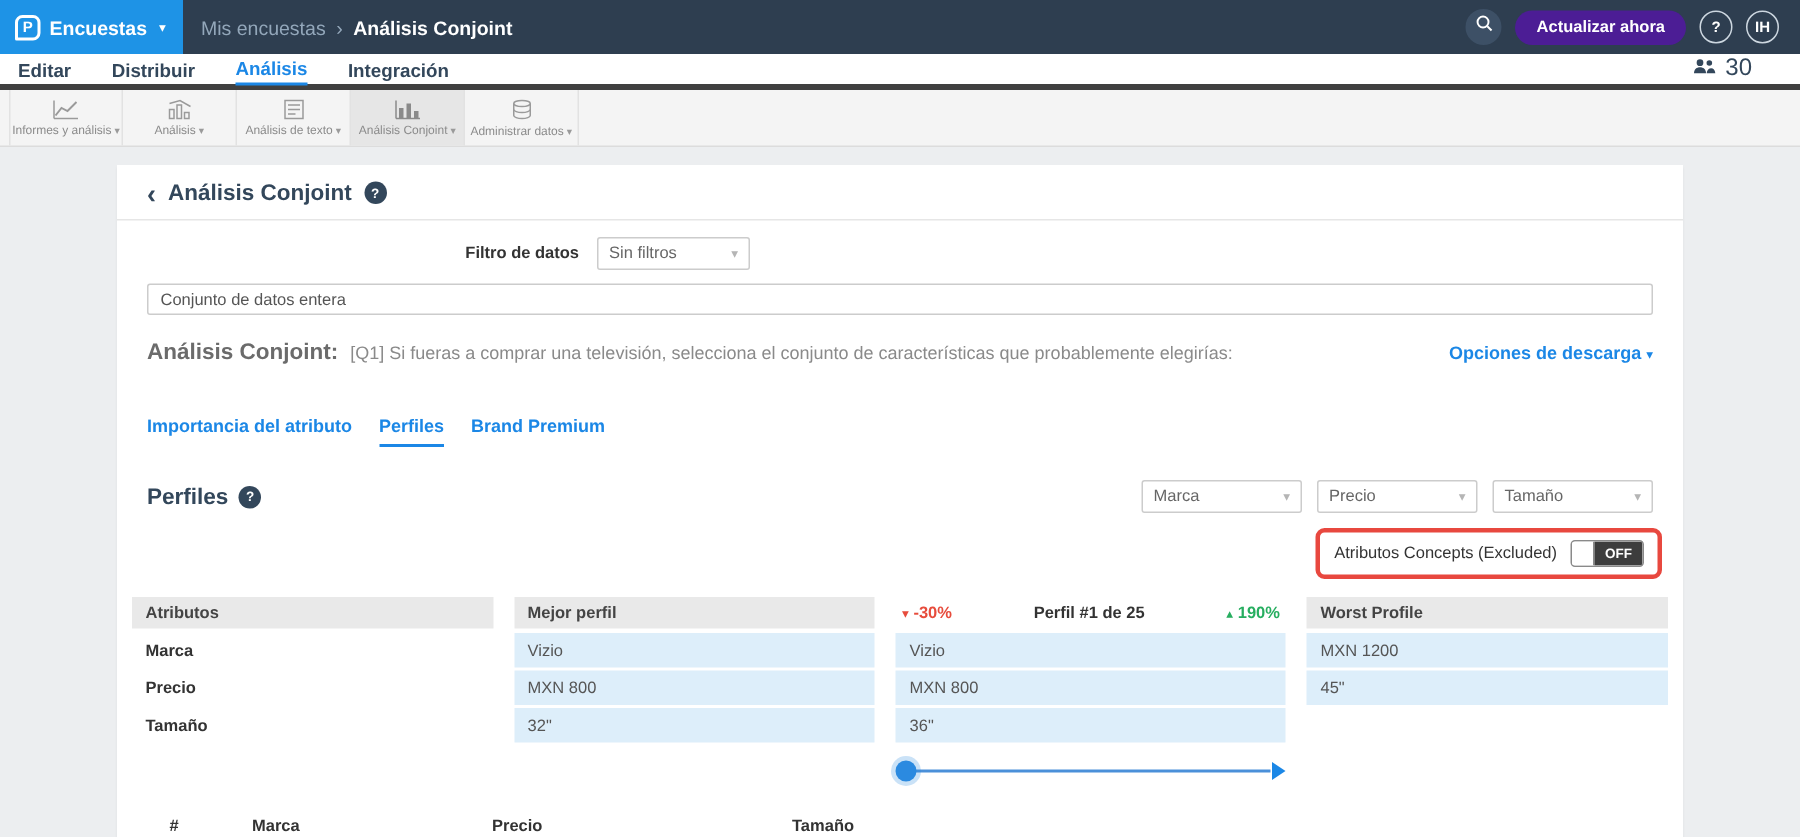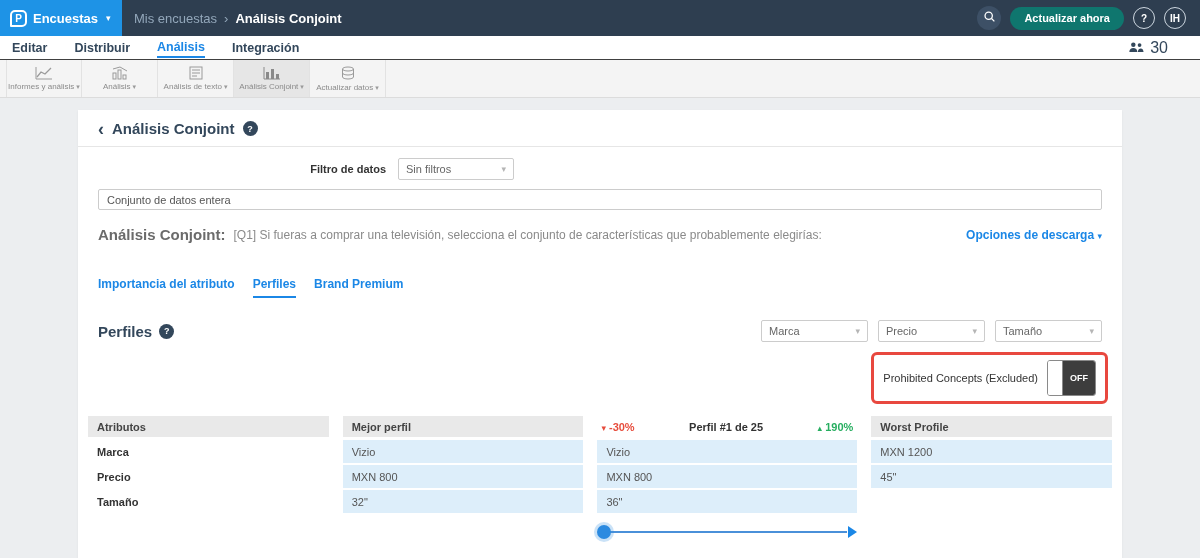--- a/index.html
+++ b/index.html
@@ -30,34 +30,34 @@
   .breadcrumb { display: flex; align-items: center; gap: 7px; margin-left: 12px; font-size: 13px; }
   .crumb-parent { color: #93a7ba; }
   .crumb-sep { color: #93a7ba; font-size: 13px; }
   .crumb-current { color: #fff; font-weight: bold; }
   .topbar-right { margin-left: auto; display: flex; align-items: center; gap: 9px; padding-right: 14px; }
   .search-btn {
     width: 24px; height: 24px; border-radius: 50%; background: #3d5066;
     display: flex; align-items: center; justify-content: center;
   }
   .update-btn {
-    background: #0f766e; color: #fff; border: none; border-radius: 12px;
+    background: #4c1d95; color: #fff; border: none; border-radius: 12px;
     height: 23px; padding: 0 14px; font-size: 11px; font-weight: bold;
     font-family: inherit;
   }
   .help-circle, .avatar-circle {
     width: 22px; height: 22px; border-radius: 50%; border: 1.5px solid #cdd7e0;
     display: flex; align-items: center; justify-content: center;
     font-size: 10px; font-weight: bold; color: #fff;
   }
 
   
   .mainnav {
     height: 24px; background: #fff; display: flex; align-items: center;
-    padding-left: 12px; gap: 27px; border-bottom: 1px solid #404040;
+    padding-left: 12px; gap: 27px; border-bottom: 4px solid #404040;
   }
   .mainnav .nav-item { font-size: 12.5px; font-weight: bold; color: #33475b; padding: 3px 0 2px; }
   .mainnav .nav-item.active { color: #1b87e6; border-bottom: 2px solid #1b87e6; }
   .nav-right { margin-left: auto; display: flex; align-items: center; gap: 6px; margin-right: 32px; }
   .nav-count { font-size: 16px; color: #33475b; }
 
   
   .toolbar {
     height: 38px; background: #f4f4f4; border-bottom: 1px solid #dcdcdc;
     display: flex; align-items: stretch; padding-left: 6px;
@@ -90,21 +90,21 @@
     justify-content: center;
   }
 
   .filter-row { display: flex; align-items: center; margin: 11px 20px 0; }
   .filter-label { width: 300px; text-align: right; font-size: 11px; font-weight: bold; color: #333; padding-right: 12px; }
   .select-box {
     border: 1px solid #ccc; border-radius: 2px; height: 22px; display: inline-flex;
     align-items: center; justify-content: space-between; padding: 0 7px;
     font-size: 11px; color: #666; background: #fff;
   }
-  .filter-select { width: 116px; }
+  .filter-select { width: 102px; }
   .select-caret { color: #b5b5b5; font-size: 9px; margin-left: 8px; }
 
   .dataset-input {
     margin: 9px 20px 0; border: 1px solid #ccc; border-radius: 2px; height: 21px;
     display: flex; align-items: center; padding: 0 8px; font-size: 11px; color: #555;
   }
 
   .question-row { display: flex; align-items: flex-start; margin: 16px 20px 0; }
   .section-label { font-size: 15px; font-weight: bold; color: #6b6b6b; flex: 0 0 auto; }
   .question-text { font-size: 12px; color: #8a8a8a; margin-left: 8px; margin-top: 2px; flex: 1 1 auto; }
@@ -120,21 +120,21 @@
   .attr-selects { margin-left: auto; display: flex; gap: 10px; }
   .attr-select { width: 107px; }
 
   .toggle-row { display: flex; justify-content: flex-end; margin: 10px 14px 0; }
   .highlight-box {
     border: 3px solid #e8483f; border-radius: 6px; padding: 5px 9px;
     display: flex; align-items: center; gap: 9px;
   }
   .prohibited-label { font-size: 11px; color: #333; }
   .toggle {
-    display: inline-flex; height: 36px; border: 1px solid #8a8a8a; border-radius: 3px;
+    display: inline-flex; height: 18px; border: 1px solid #8a8a8a; border-radius: 3px;
     overflow: hidden; align-items: stretch;
   }
   .toggle-knob { width: 15px; background: #fff; border-right: 1px solid #8a8a8a; }
   .toggle-state {
     background: #3d3d3d; color: #fff; font-size: 9px; font-weight: bold;
     display: flex; align-items: center; padding: 0 7px;
   }
 
   
   .profile-grid { display: flex; gap: 14px; margin: 12px 10px 0; }
@@ -273,21 +273,21 @@
     <span class="tool-label" data-interactable="false"><span>Análisis Conjoint</span><span class="tool-caret">▾</span></span>
   </div>
   <div class="tool-btn" data-interactable="true">
     <span class="tool-icon" data-interactable="false">
       <svg width="16" height="15" viewBox="0 0 16 15">
           <ellipse cx="8" cy="3" rx="5.5" ry="2" fill="none" stroke="#9a9a9a"></ellipse>
           <path d="M2.5 3 v8 c0 1.1 2.5 2 5.5 2 s5.5-0.9 5.5-2 v-8" fill="none" stroke="#9a9a9a"></path>
           <path d="M2.5 7 c0 1.1 2.5 2 5.5 2 s5.5-0.9 5.5-2" fill="none" stroke="#9a9a9a"></path>
         </svg>
     </span>
-    <span class="tool-label" data-interactable="false"><span>Actualizar datos</span><span class="tool-caret">▾</span></span>
+    <span class="tool-label" data-interactable="false"><span>Administrar datos</span><span class="tool-caret">▾</span></span>
   </div>
 </div>
 
 <main class="content" data-interactable="false">
   <div class="card" data-interactable="false">
 
     <div class="card-head" data-interactable="false">
       <span class="back-icon" data-interactable="true">‹</span>
       <span class="page-title" data-interactable="false">Análisis Conjoint</span>
       <span class="help-badge" data-interactable="true">?</span>
@@ -331,21 +331,21 @@
         </span>
         <span class="select-box attr-select" data-interactable="true">
           <span data-interactable="false">Tamaño</span>
           <span class="select-caret" data-interactable="false">▾</span>
         </span>
       </span>
     </div>
 
     <div class="toggle-row" data-interactable="false">
       <div class="highlight-box" data-interactable="false">
-        <span class="prohibited-label" data-interactable="false">Prohibited Concepts (Excluded)</span>
+        <span class="prohibited-label" data-interactable="false">Atributos Concepts (Excluded)</span>
         <span class="toggle" data-interactable="true">
           <span class="toggle-knob" data-interactable="false"></span>
           <span class="toggle-state" data-interactable="false">OFF</span>
         </span>
       </div>
     </div>
 
     <div class="profile-grid" data-interactable="false">
       <div class="pcol attrs" data-interactable="false">
         <div class="pcol-header" data-interactable="false">Atributos</div>

